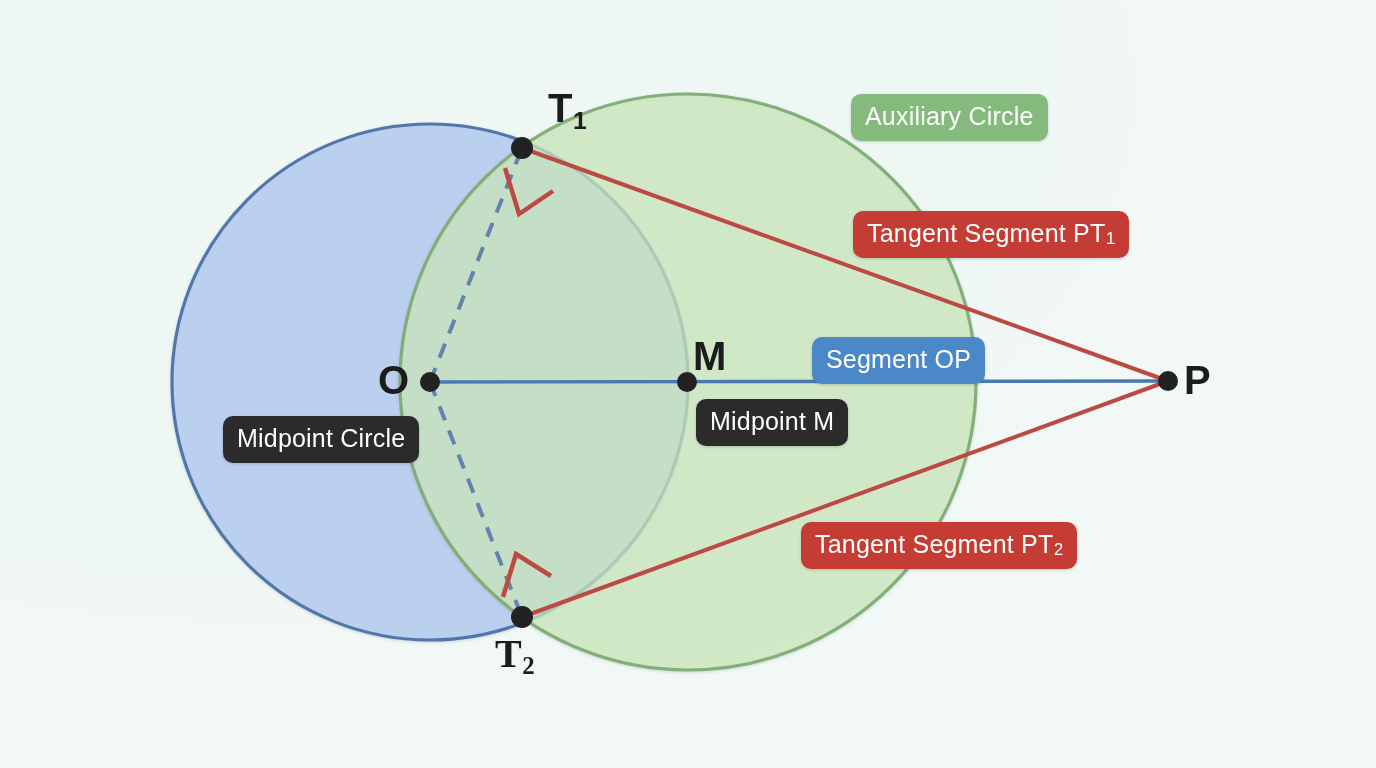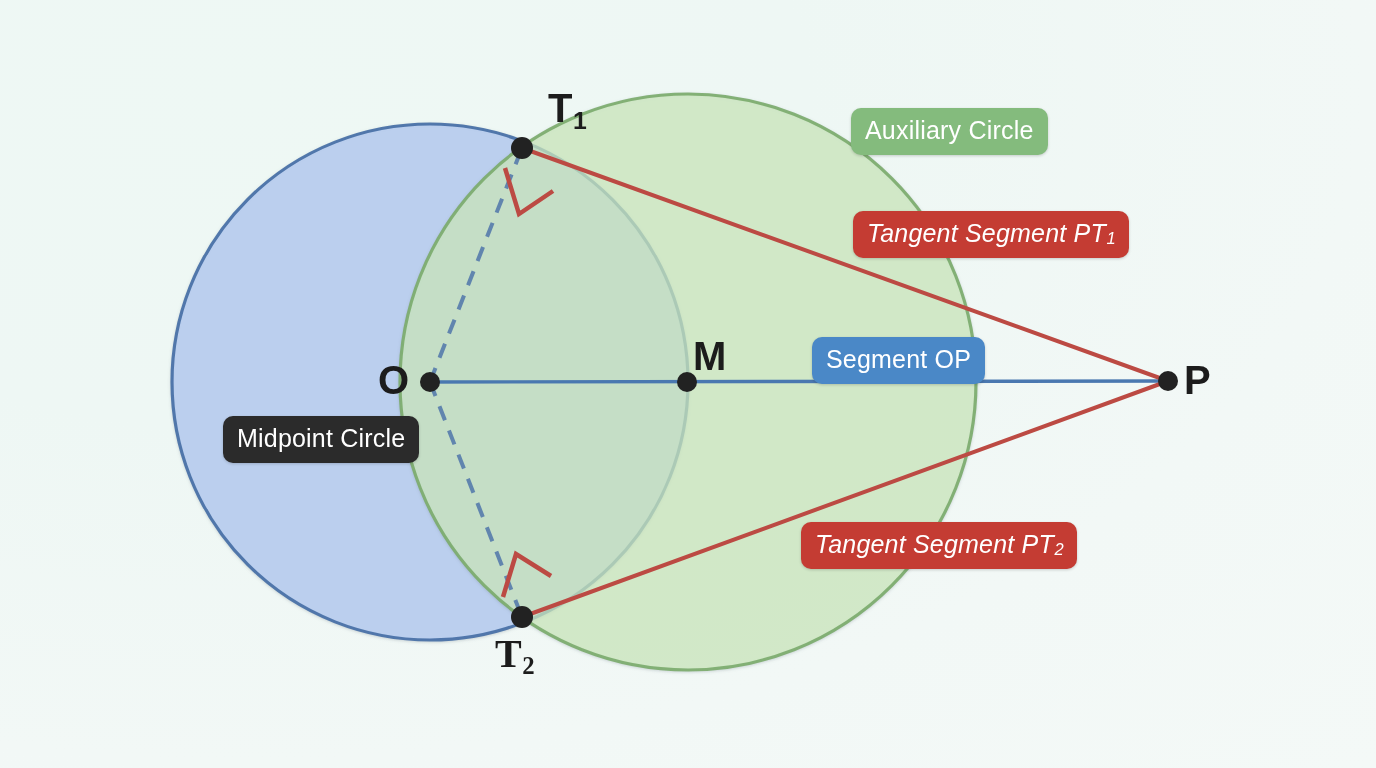--- a/index.html
+++ b/index.html
@@ -38,21 +38,21 @@
     box-shadow: 0 1px 3px rgba(0,0,0,0.18);
   }
   .badge sub {
     font-size: 0.66em;
     vertical-align: baseline;
     position: relative;
     top: 0.30em;
     left: 0.5px;
   }
   .badge-green { background: #84bb7d; }
-  .badge-red   { background: #c43c33; font-style: italic; }
+  .badge-red   { background: #c43c33; }
   .badge-blue  { background: #4a88c7; text-align: center; }
   .badge-dark  { background: #2b2b2b; }
 
   .ptlabel {
     position: absolute;
     color: #1c1c1c;
     font-size: 40px;
     font-weight: 700;
     line-height: 1;
     white-space: nowrap;
@@ -103,33 +103,36 @@
   <div class="ptlabel" style="left:378px; top:360px;"><span>O</span></div>
 
   <div class="ptlabel" style="left:693px; top:336px;"><span>M</span></div>
 
   <div class="ptlabel" style="left:1184px; top:360px;"><span>P</span></div>
 
   <div class="ptlabel" style="left:524px; top:88px;margin-left:24px;"><span>T</span><sub>1</sub></div>
 
   <div class="ptlabel" style="left:495px; top:634px;font-family:Liberation Serif, serif;"><span>T</span><sub>2</sub></div>
 
-  <div class="badge badge-green" style="left:851px; top:108px;">
+  <div class="badge badge-green" style="left:851px; top:94px;">
     <span>Auxiliary Circle</span>
   </div>
 
   <div class="badge badge-red" style="left:853px; top:211px;">
     <span>Tangent Segment PT</span>
       <sub>1</sub>
   </div>
 
   <div class="badge badge-blue" style="left:812px; top:337px;">
     <span>Segment OP</span>
   </div>
 
+  <div class="badge badge-dark" style="left:696px; top:399px;">
+    <span>Midpoint M</span>
+  </div>
 
   <div class="badge badge-dark" style="left:223px; top:416px;">
     <span>Midpoint Circle</span>
   </div>
 
   <div class="badge badge-red" style="left:801px; top:522px;">
     <span>Tangent Segment PT</span>
       <sub>2</sub>
   </div>
 

